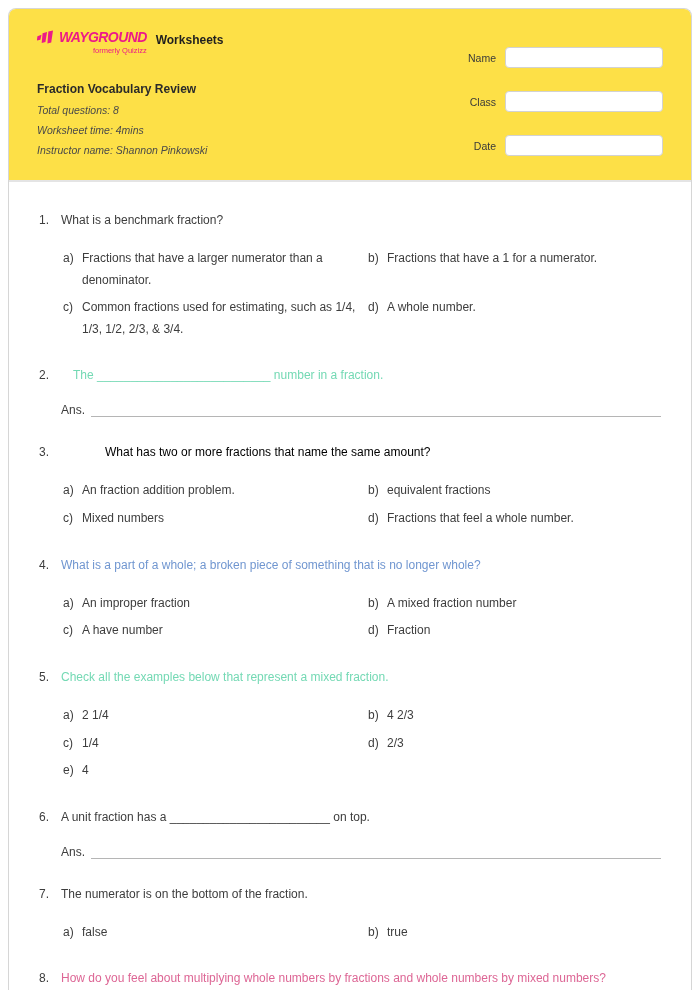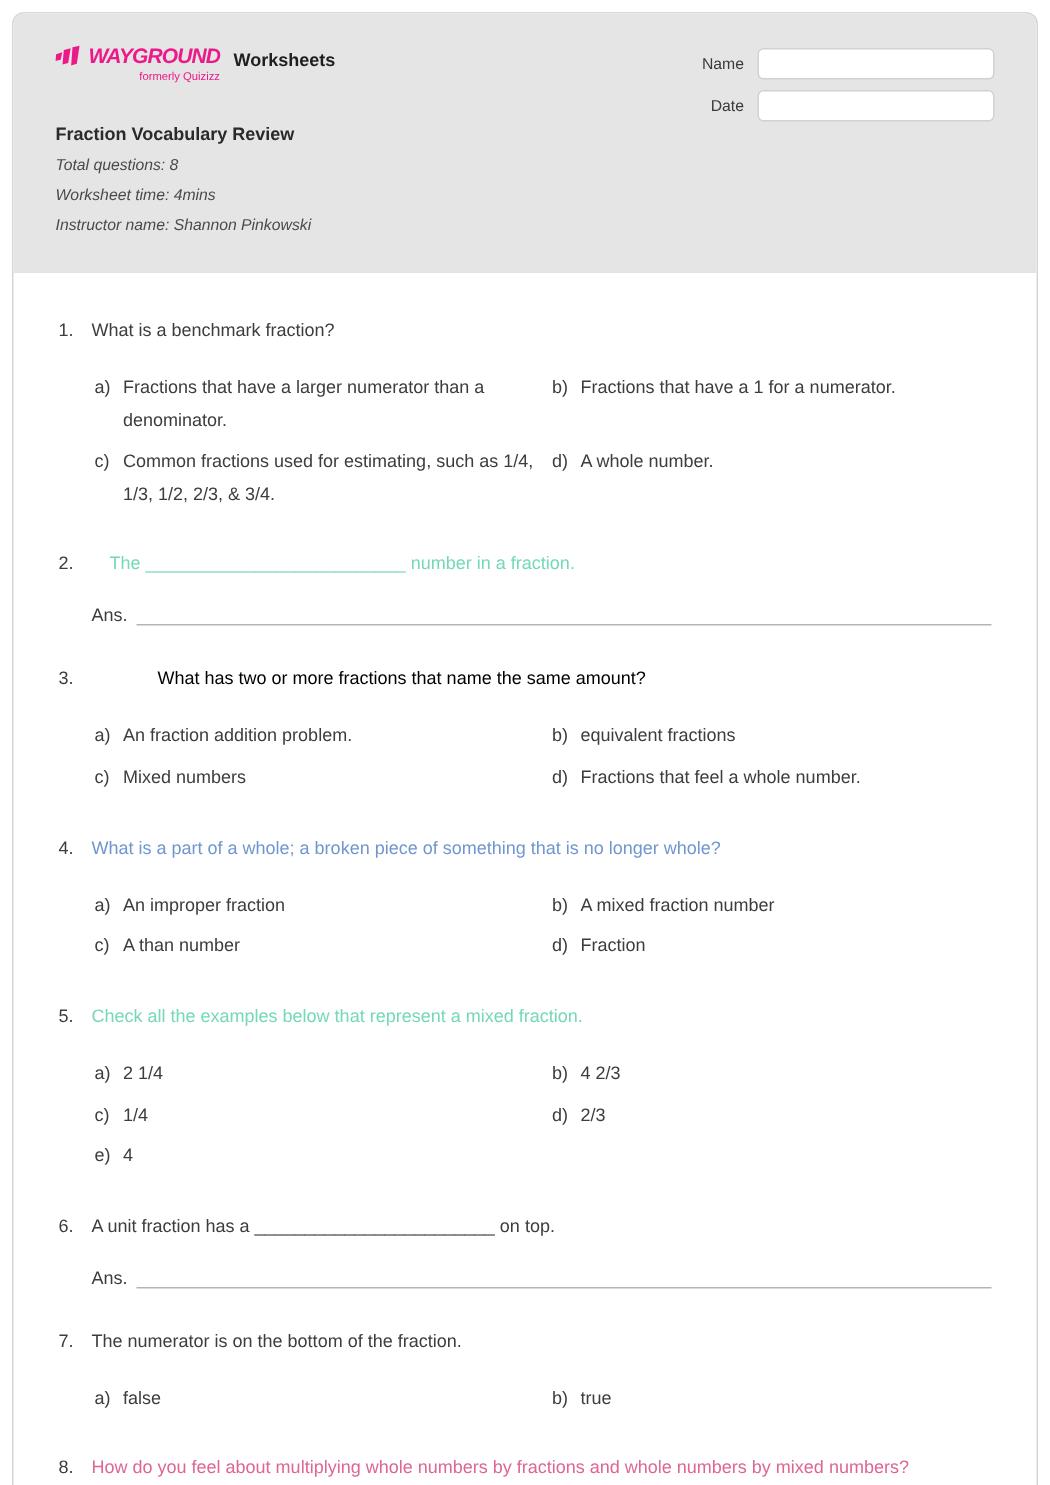--- a/index.html
+++ b/index.html
@@ -14,38 +14,39 @@
     width: 684px;
     min-height: 982px;
     border: 1px solid #d6d6d6;
     border-bottom: none;
     border-radius: 8px 8px 0 0;
     background: #ffffff;
     overflow: hidden;
   }
   
   .sheet-header {
-    background: #e5e5e5;
+    background: #fde047;
     border-bottom: 2px solid #e4e4e4;
     display: flex;
     justify-content: space-between;
     padding: 20px 28px 24px 28px;
+    align-items: flex-end;
   }
   .logo-row { display: flex; align-items: flex-start; }
   .logo-mark { margin-top: 1px; margin-right: 4px; }
   .logo-stack { display: flex; flex-direction: column; align-items: flex-end; }
   .brand {
     font-size: 14px; font-weight: bold; font-style: italic;
     letter-spacing: -0.6px;
   }
   .tagline { font-size: 7.5px; margin-top: 1px; }
   .product { font-size: 12px; font-weight: bold; color: #1f1f1f; margin-left: 9px; margin-top: 4px; }
   .ws-title { font-size: 12px; font-weight: bold; color: #2a2a2a; margin-top: 27px; }
   .ws-meta { font-size: 10.5px; color: #4a4a4a; margin-top: 8px; font-style: italic; }
-  .fields { display: flex; flex-direction: column; gap: 7px; padding-top: 3px; }
+  .fields { display: flex; flex-direction: column; gap: 23px; padding-top: 3px; }
   .field-row { display: flex; align-items: center; justify-content: flex-end; gap: 9px; }
   .field-label { font-size: 10.5px; color: #3a3a3a; }
   .field-input {
     width: 158px; height: 21px;
     border: 1px solid #d2d2d2; border-radius: 4px;
     background: #ffffff; outline: none;
     font-size: 11px; padding: 0 6px;
     font-family: "Liberation Sans", sans-serif;
   }
   
@@ -95,20 +96,24 @@
       <div class="ws-meta">Worksheet time: 4mins</div>
       <div class="ws-meta">Instructor name: Shannon Pinkowski</div>
     </div>
 
     <div class="fields">
       <div class="field-row">
         <span class="field-label">Name</span>
         <input class="field-input" type="text" value="" style="">
       </div>
       <div class="field-row">
+        <span class="field-label">Class</span>
+        <input class="field-input" type="text" value="" style="">
+      </div>
+      <div class="field-row">
         <span class="field-label">Date</span>
         <input class="field-input" type="text" value="" style="">
       </div>
     </div>
   </div>
 
   <div class="sheet-body" id="questions">
       <div class="question">
         <div class="q-head">
           <span class="q-num">1.</span>
@@ -176,21 +181,21 @@
           <div class="option">
             <span class="opt-letter">a)</span>
             <span class="opt-text">An improper fraction</span>
           </div>
           <div class="option">
             <span class="opt-letter">b)</span>
             <span class="opt-text">A mixed fraction number</span>
           </div>
           <div class="option">
             <span class="opt-letter">c)</span>
-            <span class="opt-text">A than number</span>
+            <span class="opt-text">A have number</span>
           </div>
           <div class="option">
             <span class="opt-letter">d)</span>
             <span class="opt-text">Fraction</span>
           </div>
         </div>
       </div>
       <div class="question">
         <div class="q-head">
           <span class="q-num">5.</span>

